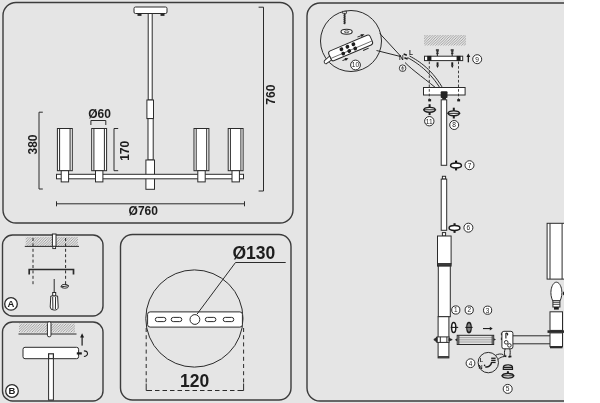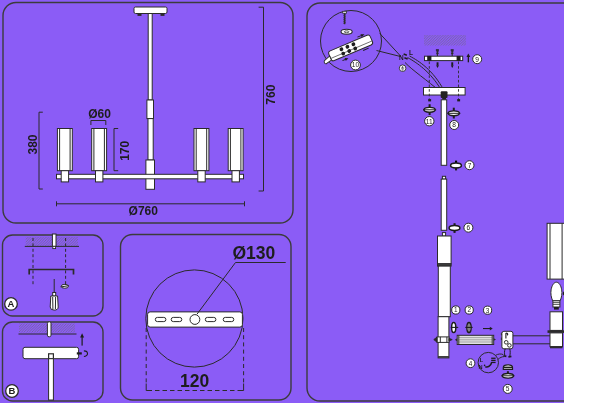--- a/index.html
+++ b/index.html
@@ -1,16 +1,16 @@
 <!DOCTYPE html>
 <html><head>
 <meta charset="utf-8">
 <style>
   html,body{margin:0;padding:0;background:#fff;}
-  #page{position:relative;width:564px;height:403px;background:#8b5cf6;overflow:hidden;
+  #page{position:relative;width:564px;height:403px;background:#e5e5e5;overflow:hidden;
         font-family:"Liberation Sans",sans-serif;}
   svg{position:absolute;left:0;top:0;}
   text{font-family:"Liberation Sans",sans-serif;}
 </style>
 </head>
 <body>
 <div id="page">
 <svg width="600" height="403" viewBox="0 0 600 403">
 <defs>
   <pattern id="h" patternUnits="userSpaceOnUse" width="2.6" height="2.6">

